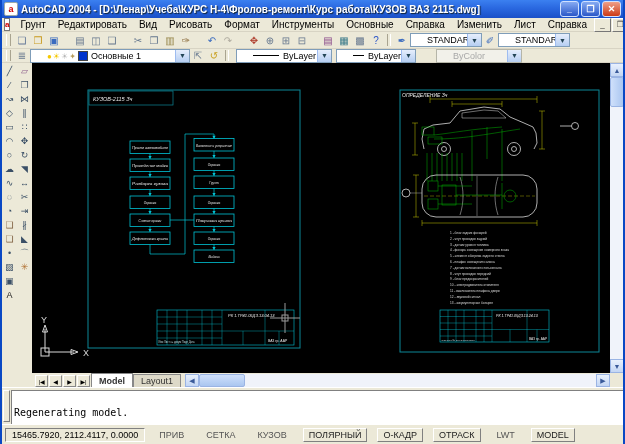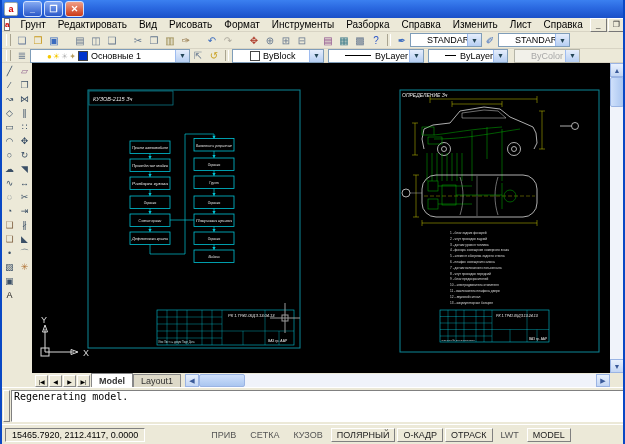--- a/index.html
+++ b/index.html
@@ -71,53 +71,54 @@
   .hthumb{width:46px;height:13px;background:linear-gradient(#cfe0fb,#aac6f0);
     border:1px solid #9ab4e4;box-sizing:border-box;border-radius:2px;}
   .hfill{flex:1;}
   .sbtn2.h{height:13px;}
   
   .cmdwin{left:0;top:387px;width:625px;height:37px;background:#ece9d8;
     border-top:1px solid #fff;display:flex;box-sizing:border-box;padding:2px 2px 2px 0;}
   .cmdgrip{width:5px;border:1px solid;border-color:#fff #808080 #808080 #fff;margin:0 1px;}
   .cmdtexts{flex:1;display:flex;flex-direction:column;}
   .cmdhist{flex:1;background:#fff;border:1px solid;border-color:#808080 #fff #fff #808080;
-    font-family:"DejaVu Sans Mono",monospace;font-size:10px;line-height:11px;padding:0 2px;color:#000;}
+    font-family:"DejaVu Sans Mono",monospace;font-size:10px;line-height:11px;padding:16px 2px;color:#000;}
   .cmdline{height:13px;background:#fff;border:1px solid;border-color:#808080 #fff #fff #808080;
     font-family:"DejaVu Sans Mono",monospace;font-size:10px;line-height:12px;padding:0 2px;color:#000;}
   
   .statusbar{left:0;top:424px;width:625px;height:20px;background:#ece9d8;display:flex;
     align-items:center;padding:0 3px;box-sizing:border-box;border-top:1px solid #fff;}
   .coords{font-size:9px;padding:1px 6px;min-width:118px;border:1px solid;
-    border-color:#808080 #fff #fff #808080;margin-right:60px;white-space:nowrap;}
-  .sbtn{font-size:9px;padding:1px 5px;margin-right:2px;white-space:nowrap;color:#222;}
+    border-color:#808080 #fff #fff #808080;white-space:nowrap;}
+  .sbtn{font-size:9px;padding:1px 5px;margin-right:2px;white-space:nowrap;color:#222;margin-left:8px;}
   .sbtn.raised{border:1px solid;border-color:#fff #808080 #808080 #fff;}
   .sbtn.flat{border:1px solid transparent;color:#555;}
   text{font-family:"Liberation Sans",sans-serif;}
 </style>
 </head>
 <body>
 
 <div class="abs titlebar">
   <div class="appicon">a</div>
+  <div class="title">AutoCAD 2004 - [D:\Ленар\Учеба\КУРС Н-4\Фролов-ремонт\Курс работа\КУЗОВ ВАЗ 2115.dwg]</div>
   <div class="winbtn">_</div>
   <div class="winbtn">❐</div>
   <div class="winbtn close">✕</div>
 </div>
 
 <div class="abs menubar">
   <div class="docicon">a</div>
   <div id="menu" style="display:flex">
       <div class="menu-item">Грунт</div>
       <div class="menu-item">Редактировать</div>
       <div class="menu-item">Вид</div>
       <div class="menu-item">Рисовать</div>
       <div class="menu-item">Формат</div>
       <div class="menu-item">Инструменты</div>
-      <div class="menu-item">Разборка</div>
+      <div class="menu-item">Основные</div>
       <div class="menu-item">Справка</div>
       <div class="menu-item">Изменить</div>
       <div class="menu-item">Лист</div>
       <div class="menu-item">Справка</div>
     </div>
   <div class="mdibtns">
     <div class="mdibtn">_</div>
     <div class="mdibtn">❐</div>
     <div class="mdibtn">✕</div>
   </div>
@@ -170,36 +171,31 @@
   <div class="tbi" id="layersmgr" style="color: rgb(102, 120, 143);">≣</div>
   <div class="combo" style="width:160px">
     <span id="layerstates"><span class="lyricon" style="color: rgb(245, 200, 0);">●</span><span class="lyricon" style="color: rgb(245, 200, 0);">☀</span><span class="lyricon" style="color: rgb(185, 185, 185);">☀</span><span class="lyricon" style="color: rgb(181, 155, 90);">✦</span></span>
     <span class="swatch" id="layerswatch" style="background: rgb(0, 51, 204);"></span>
     <span>Основные 1</span>
     <span class="arr">▼</span>
   </div>
   <div class="tbi" id="molc" style="color: rgb(102, 120, 143);">⇱</div>
   <div class="tbi" id="layerprev" style="color: rgb(201, 160, 32);">↺</div>
   <div class="sep"></div>
-  <div class="combo" style="width:92px">
-    <span class="swatch" id="colorswatch" style="background: rgb(255, 255, 255);"></span>
-    <span>ByBlock</span>
-    <span class="arr">▼</span>
-  </div>
   <div class="combo" style="width:96px;margin-left:4px">
     <span class="ltline"></span>
     <span>ByLayer</span>
     <span class="arr">▼</span>
   </div>
   <div class="combo" style="width:80px;margin-left:4px">
     <span class="ltline"></span>
     <span>ByLayer</span>
     <span class="arr">▼</span>
   </div>
-  <div class="combo disabled" style="width:66px;margin-left:6px">
+  <div class="combo disabled" style="width:86px;margin-left:20px">
     <span>ByColor</span>
     <span class="arr">▼</span>
   </div>
 </div>
 
 <div class="abs palette">
   <div class="pcol" id="drawcol">
       <div class="tbi" style="color: rgb(58, 79, 102);">╱</div>
       <div class="tbi" style="color: rgb(58, 79, 102);">⁄</div>
       <div class="tbi" style="color: rgb(58, 79, 102);">↝</div>

